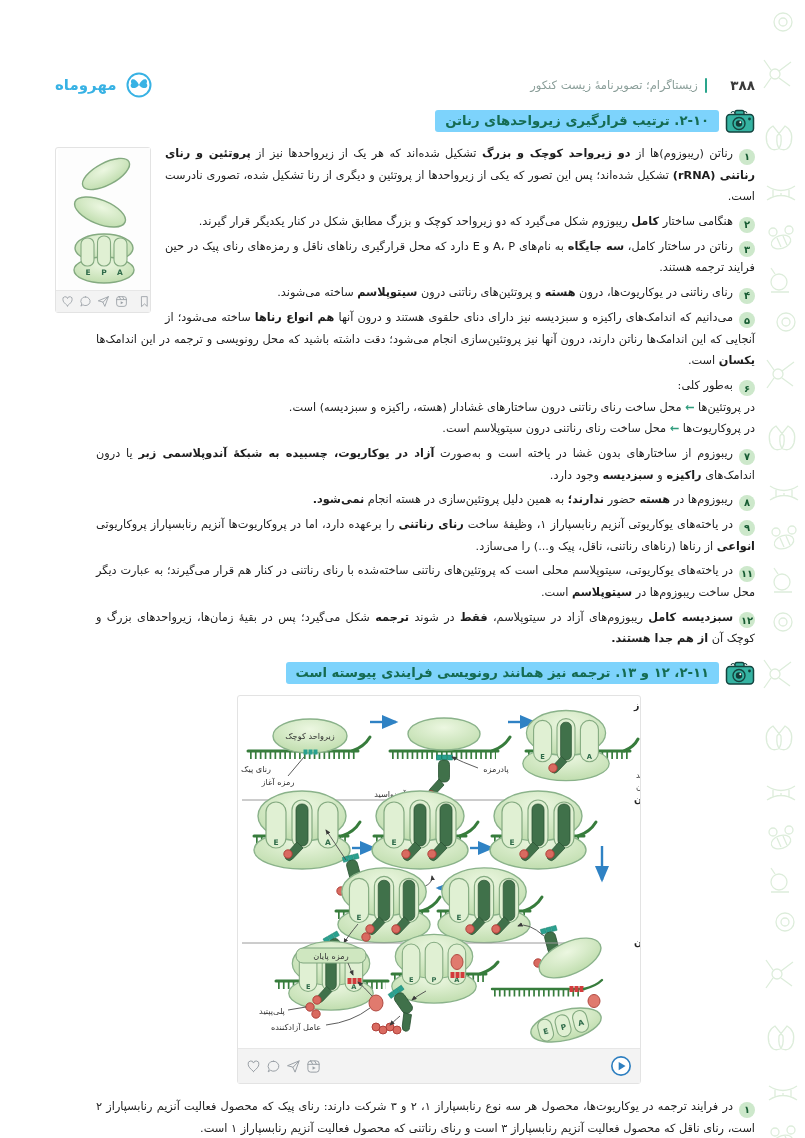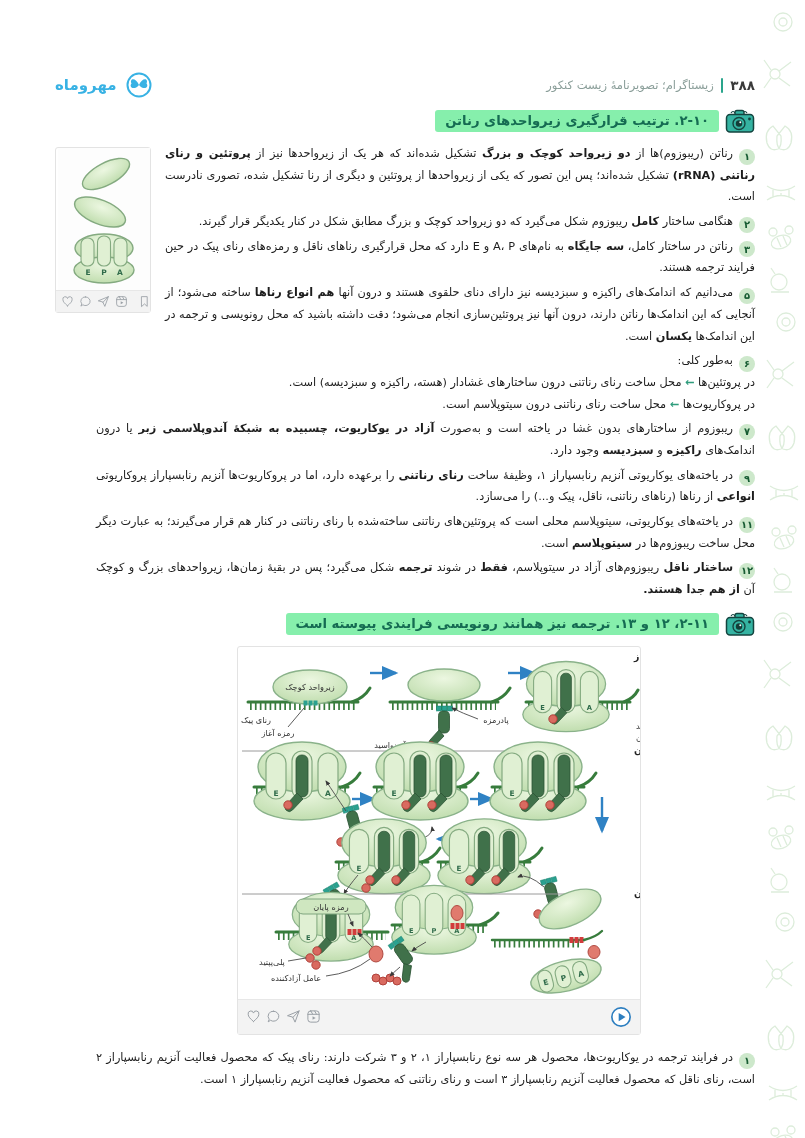--- a/index.html
+++ b/index.html
@@ -5,28 +5,28 @@
   html,body{margin:0;padding:0;background:#fff;}
   .page{position:relative;width:805px;height:1138px;background:#fff;overflow:hidden;
         font-family:"DejaVu Sans",sans-serif;color:#1d1d1d;direction:rtl;}
   
   .deco{position:absolute;top:0;right:0;width:46px;height:1138px;}
   
   .content{position:absolute;top:0;left:55px;right:50px;padding-top:72px;}
   
   .hdr{display:flex;align-items:center;justify-content:space-between;height:26px;margin-bottom:6px;}
   .hdr-right{display:flex;align-items:center;gap:7px;}
-  .pagenum{font-size:13.5px;font-weight:bold;color:#3a3a3a;}
+  .pagenum{font-size:13.5px;font-weight:bold;color:#3a3a3a;margin-left:16px;}
   .hsep{width:2.5px;height:15px;background:#2aa58c;border-radius:1px;}
   .booktitle{font-size:11.5px;color:#8a9e99;}
   .brand{display:flex;align-items:center;gap:9px;}
   .brand-name{font-size:15px;font-weight:bold;color:#38b2e4;}
   
   .sec-head{display:flex;align-items:center;gap:6px;margin:10px 0 9px;}
-  .sec-title{display:inline-block;background:#86efac;color:#156b52;font-weight:bold;
+  .sec-title{display:inline-block;background:#7dd3fc;color:#156b52;font-weight:bold;
              font-size:13.2px;padding:3px 10px 4px;border-radius:3px;}
   
   .items{font-size:11.3px;line-height:1.92;text-align:justify;}
   .item{margin:0 0 3px;padding-left:41px;}
   .badge{display:inline-flex;align-items:center;justify-content:center;width:16px;height:16px;
          border-radius:50%;background:#cde8cb;color:#175c33;font-weight:bold;font-size:10px;
          margin-left:6px;vertical-align:-3px;}
   .itxt{white-space:pre-line;}
   .bold{font-weight:bold;}
   .arrow{color:#2f9c7c;font-weight:bold;}
@@ -209,28 +209,30 @@
             <svg width="13" height="13" viewBox="0 0 24 24">
                 <path d="M7,3 H17 V21 L12,16.5 L7,21 Z" class="gico"></path>
               </svg>
             </span>
         </div>
       </div>
 
     <div class="item"><span class="badge">۱</span><span class="itxt"><span>رناتن (ریبوزوم)ها از </span><span class="bold">دو زیرواحد کوچک و بزرگ</span><span> تشکیل شده‌اند که هر یک از زیرواحدها نیز از </span><span class="bold">پروتئین و رنای رناتنی (rRNA)</span><span> تشکیل شده‌اند؛ پس این تصور که یکی از زیرواحدها از پروتئین و دیگری از رنا تشکیل شده، تصوری نادرست است.</span></span></div>
         <div class="item"><span class="badge">۲</span><span class="itxt"><span>هنگامی ساختار </span><span class="bold">کامل</span><span> ریبوزوم شکل می‌گیرد که دو زیرواحد کوچک و بزرگ مطابق شکل در کنار یکدیگر قرار گیرند.</span></span></div>
         <div class="item"><span class="badge">۳</span><span class="itxt"><span>رناتن در ساختار کامل، </span><span class="bold">سه جایگاه</span><span> به نام‌های A، P و E دارد که محل قرارگیری رناهای ناقل و رمزه‌های رنای پیک در حین فرایند ترجمه هستند.</span></span></div>
+        <div class="item"><span class="badge">۴</span><span class="itxt"><span>رنای رناتنی در یوکاریوت‌ها، درون </span><span class="bold">هسته</span><span> و پروتئین‌های رناتنی درون </span><span class="bold">سیتوپلاسم</span><span> ساخته می‌شوند.</span></span></div>
         <div class="item"><span class="badge">۵</span><span class="itxt"><span>می‌دانیم که اندامک‌های راکیزه و سبزدیسه نیز دارای دنای حلقوی هستند و درون آنها </span><span class="bold">هم انواع رناها</span><span> ساخته می‌شود؛ از آنجایی که این اندامک‌ها رناتن دارند، درون آنها نیز پروتئین‌سازی انجام می‌شود؛ دقت داشته باشید که محل رونویسی و ترجمه در این اندامک‌ها </span><span class="bold">یکسان</span><span> است.</span></span></div>
         <div class="item"><span class="badge">۶</span><span class="itxt"><span>به‌طور کلی:
 در پروتئین‌ها </span><span class="arrow">←</span><span> محل ساخت رنای رناتنی درون ساختارهای غشادار (هسته، راکیزه و سبزدیسه) است.
 در پروکاریوت‌ها </span><span class="arrow">←</span><span> محل ساخت رنای رناتنی درون سیتوپلاسم است.</span></span></div>
         <div class="item"><span class="badge">۷</span><span class="itxt"><span>ریبوزوم از ساختارهای بدون غشا در یاخته است و به‌صورت </span><span class="bold">آزاد در یوکاریوت، چسبیده به شبکهٔ آندوپلاسمی زبر</span><span> یا درون اندامک‌های </span><span class="bold">راکیزه</span><span> و </span><span class="bold">سبزدیسه</span><span> وجود دارد.</span></span></div>
+        <div class="item"><span class="badge">۸</span><span class="itxt"><span>ریبوزوم‌ها در </span><span class="bold">هسته</span><span> حضور </span><span class="bold">ندارند؛</span><span> به همین دلیل پروتئین‌سازی در هسته انجام </span><span class="bold">نمی‌شود.</span></span></div>
         <div class="item"><span class="badge">۹</span><span class="itxt"><span>در یاخته‌های یوکاریوتی آنزیم رنابسپاراز ۱، وظیفهٔ ساخت </span><span class="bold">رنای رناتنی</span><span> را برعهده دارد، اما در پروکاریوت‌ها آنزیم رنابسپاراز پروکاریوتی </span><span class="bold">انواعی</span><span> از رناها (رناهای رناتنی، ناقل، پیک و...) را می‌سازد.</span></span></div>
         <div class="item"><span class="badge">۱۱</span><span class="itxt"><span>در یاخته‌های یوکاریوتی، سیتوپلاسم محلی است که پروتئین‌های رناتنی ساخته‌شده با رنای رناتنی در کنار هم قرار می‌گیرند؛ به عبارت دیگر محل ساخت ریبوزوم‌ها در </span><span class="bold">سیتوپلاسم</span><span> است.</span></span></div>
-        <div class="item"><span class="badge">۱۲</span><span class="itxt"><span class="bold">ساختار ناقل</span><span> ریبوزوم‌های آزاد در سیتوپلاسم، </span><span class="bold">فقط</span><span> در شوند </span><span class="bold">ترجمه</span><span> شکل می‌گیرد؛ پس در بقیهٔ زمان‌ها، زیرواحدهای بزرگ و کوچک آن </span><span class="bold">از هم جدا هستند.</span></span></div>
+        <div class="item"><span class="badge">۱۲</span><span class="itxt"><span class="bold">سبزدیسه کامل</span><span> ریبوزوم‌های آزاد در سیتوپلاسم، </span><span class="bold">فقط</span><span> در شوند </span><span class="bold">ترجمه</span><span> شکل می‌گیرد؛ پس در بقیهٔ زمان‌ها، زیرواحدهای بزرگ و کوچک آن </span><span class="bold">از هم جدا هستند.</span></span></div>
       </div>
 
     <div class="sec-head" style="clear:both">
       <svg width="30" height="26" viewBox="0 0 30 26">
         <path d="M6,5 q2,-3 4,0 M18,5 q2,-3 4,0" stroke="#14443f" stroke-width="1.2" fill="none"></path>
         <rect x="10" y="2.5" width="9" height="6" rx="2" fill="#35b3a2" stroke="#14443f" stroke-width="1.4"></rect>
         <rect x="1.5" y="6.5" width="27" height="17.5" rx="3.5" fill="#35b3a2" stroke="#14443f" stroke-width="1.5"></rect>
         <circle cx="14" cy="15.5" r="6" fill="#35b3a2" stroke="#14443f" stroke-width="1.4"></circle>
         <circle cx="14" cy="15.5" r="3.2" fill="#123d38"></circle>
         <circle cx="15.3" cy="14.2" r="1" fill="#ffffff"></circle>

